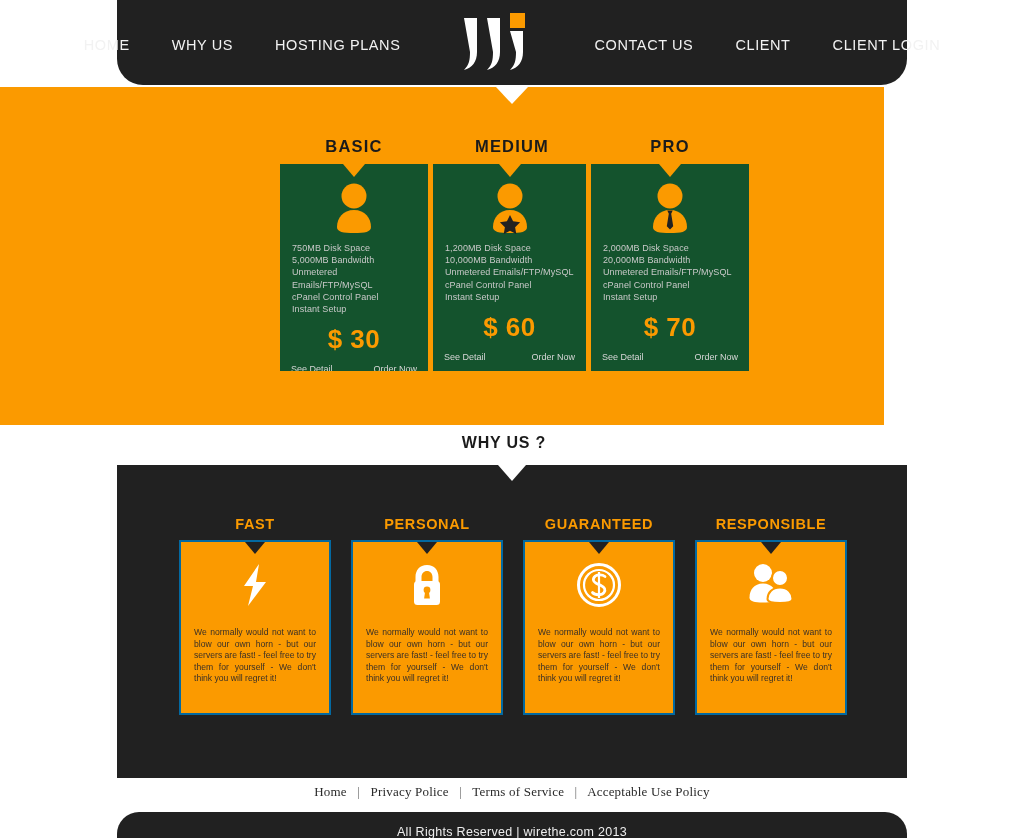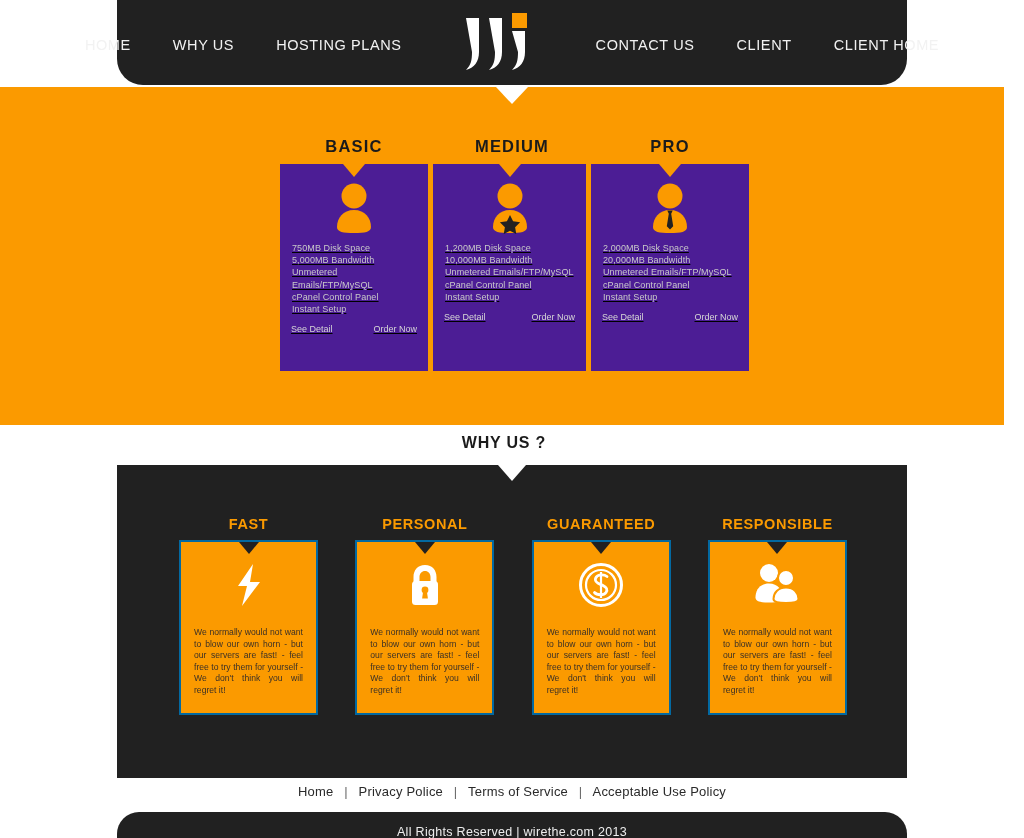--- a/index.html
+++ b/index.html
@@ -49,21 +49,21 @@
     margin: 0 18px;
     flex: none;
   }
   .logo svg { display: block; }
 
   
   .pricing-band {
     position: absolute;
     left: 0;
     top: 87px;
-    width: 1004px;
+    width: 884px;
     height: 338px;
     background: #fb9a00;
   }
   .band-notch {
     position: absolute;
     left: 496px;
     top: 0;
     width: 0; height: 0;
     border-left: 16px solid transparent;
     border-right: 16px solid transparent;
@@ -84,25 +84,24 @@
   .plan-title {
     text-align: center;
     color: #1b1b1b;
     font-size: 16.5px;
     font-weight: bold;
     letter-spacing: 1.2px;
     margin-bottom: 8px;
   }
   .plan-card {
     position: relative;
-    background: #4c1d95;
+    background: #14532d;
     height: 207px;
     padding: 0;
     overflow: hidden;
-    text-decoration: underline;
   }
   .plan:first-child .plan-card { border-left: 5px solid #fb9a00; }
   .plan:not(:last-child) .plan-card { border-right: 5px solid #fb9a00; }
   .card-notch {
     position: absolute;
     left: 50%;
     top: 0;
     transform: translateX(-50%);
     width: 0; height: 0;
     border-left: 11px solid transparent;
@@ -175,21 +174,21 @@
   }
   .features {
     position: absolute;
     left: 62px;
     top: 51px;
     width: 668px;
     display: flex;
     justify-content: space-between;
   }
   .feature {
-    width: 139px;
+    width: 152px;
   }
   .feature-title {
     text-align: center;
     color: #fb9a00;
     font-size: 14.5px;
     font-weight: bold;
     letter-spacing: 0.6px;
     margin-bottom: 8px;
   }
   .feature-card {
@@ -226,20 +225,21 @@
   
   .footer-links {
     position: absolute;
     left: 0;
     top: 784px;
     width: 1024px;
     text-align: center;
     color: #2a2a2a;
     font-size: 13px;
     letter-spacing: 0.2px;
+    font-family: Liberation Serif, serif;
   }
   .footer-links a {
     color: #2a2a2a;
     text-decoration: none;
     cursor: pointer;
   }
   .footer-sep { color: #6a6a6a; margin: 0 7px; }
 
   .copyright-bar {
     position: absolute;
@@ -271,21 +271,21 @@
       <svg width="74" height="62" viewBox="0 0 74 62" xmlns="http://www.w3.org/2000/svg">
         <path d="M4 6 h13 v34 c0 10 -5 16 -13 18 c5 -5 6 -10 6 -18 z" fill="#ffffff"></path>
         <path d="M27 6 h13 v34 c0 10 -5 16 -13 18 c5 -5 6 -10 6 -18 z" fill="#ffffff"></path>
         <path d="M50 19 h13 v21 c0 10 -5 16 -13 18 c5 -5 6 -10 6 -18 z" fill="#ffffff"></path>
         <rect x="50" y="1" width="15" height="15" fill="#fb9a00"></rect>
       </svg>
     </div>
 
     <a class="nav-link">CONTACT US</a>
     <a class="nav-link">CLIENT</a>
-    <a class="nav-link">CLIENT HOME</a>
+    <a class="nav-link">CLIENT LOGIN</a>
   </div>
 </div>
 
 <div class="pricing-band">
   <div class="band-notch"></div>
 
   <div class="plans">
 
     <div class="plan">
       <div class="plan-title">BASIC</div>
@@ -297,20 +297,21 @@
             <path d="M23 28 C34 28 40 36 40 45 C40 50 34 51 23 51 C12 51 6 50 6 45 C6 36 12 28 23 28 z" fill="#fb9a00"></path>
           </svg>
         </div>
         <div class="plan-features">
           <div>750MB Disk Space</div>
           <div>5,000MB Bandwidth</div>
           <div>Unmetered Emails/FTP/MySQL</div>
           <div>cPanel Control Panel</div>
           <div>Instant Setup</div>
         </div>
+        <div class="plan-price">$ 30</div>
         <div class="plan-actions">
           <span>See Detail</span>
           <span>Order Now</span>
         </div>
       </div>
     </div>
 
     <div class="plan">
       <div class="plan-title">MEDIUM</div>
       <div class="plan-card">
@@ -322,20 +323,21 @@
             <path d="M23 33 l3.1 6.3 l7 1 l-5 4.9 l1.2 6.9 l-6.3 -3.3 l-6.3 3.3 l1.2 -6.9 l-5 -4.9 l7 -1 z" fill="#212121"></path>
           </svg>
         </div>
         <div class="plan-features">
           <div>1,200MB Disk Space</div>
           <div>10,000MB Bandwidth</div>
           <div>Unmetered Emails/FTP/MySQL</div>
           <div>cPanel Control Panel</div>
           <div>Instant Setup</div>
         </div>
+        <div class="plan-price">$ 60</div>
         <div class="plan-actions">
           <span>See Detail</span>
           <span>Order Now</span>
         </div>
       </div>
     </div>
 
     <div class="plan">
       <div class="plan-title">PRO</div>
       <div class="plan-card">
@@ -347,20 +349,21 @@
             <path d="M20.3 28.5 h5.4 l-1.5 3.2 l2 12.5 l-3.2 3.2 l-3.2 -3.2 l2 -12.5 z" fill="#212121"></path>
           </svg>
         </div>
         <div class="plan-features">
           <div>2,000MB Disk Space</div>
           <div>20,000MB Bandwidth</div>
           <div>Unmetered Emails/FTP/MySQL</div>
           <div>cPanel Control Panel</div>
           <div>Instant Setup</div>
         </div>
+        <div class="plan-price">$ 70</div>
         <div class="plan-actions">
           <span>See Detail</span>
           <span>Order Now</span>
         </div>
       </div>
     </div>
 
   </div>
 </div>
 

